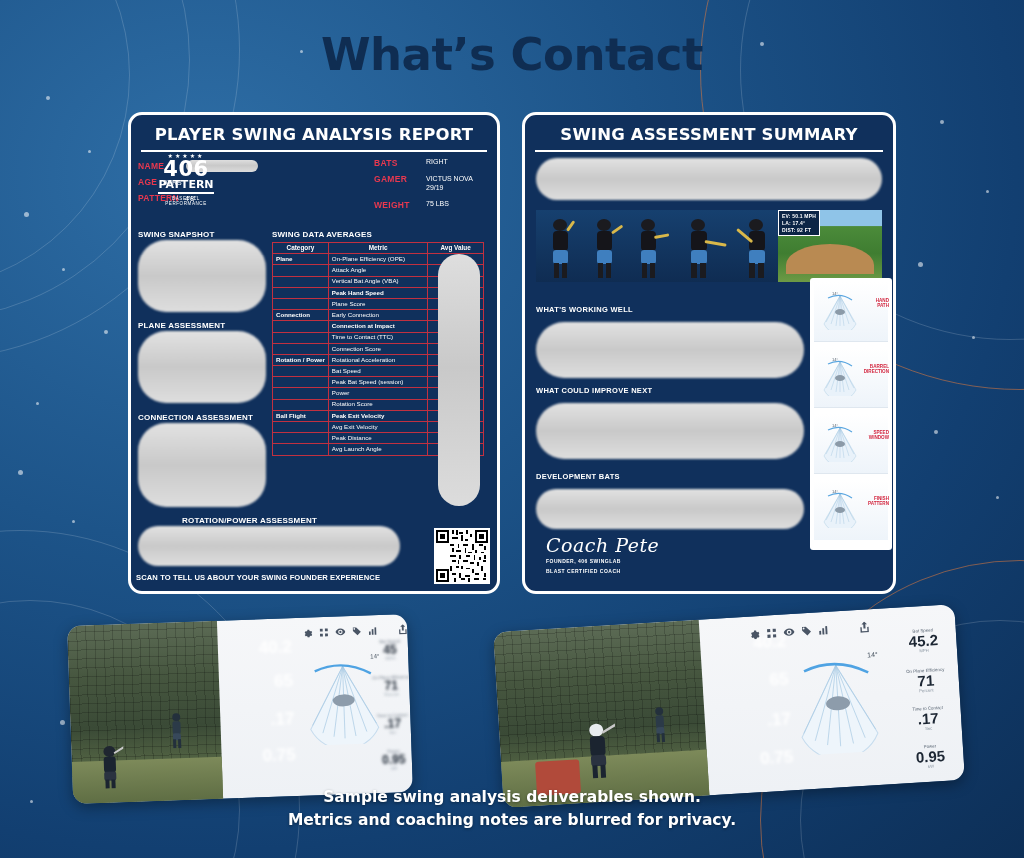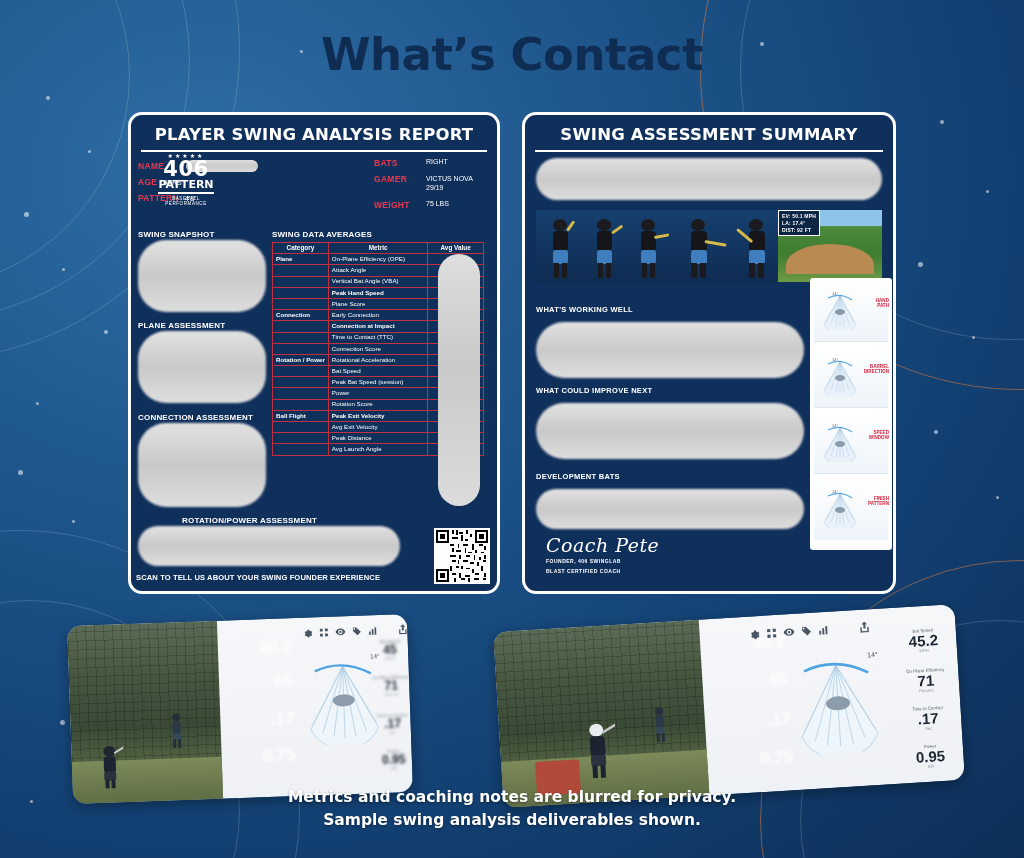--- a/index.html
+++ b/index.html
@@ -827,15 +827,15 @@
     <div class="u">Sec</div>
   </div>
   <div class="mini-metric" style="left:398px; top:138px; width:62px;">
     <div class="k">Power</div>
     <div class="v" style="font-size:15px;">0.95</div>
     <div class="u">kW</div>
   </div>
 </div>
 
 <div class="caption">
+  <div>Sample swing analysis deliverables shown.</div>
   <div>Metrics and coaching notes are blurred for privacy.</div>
-  <div>Sample swing analysis deliverables shown.</div>
 </div>
 
 </body></html>

